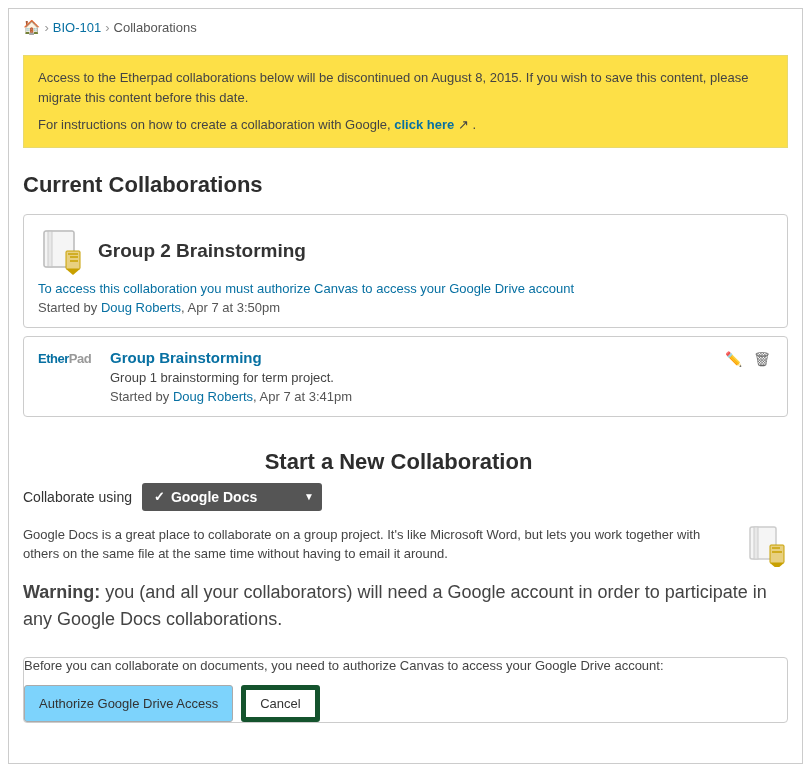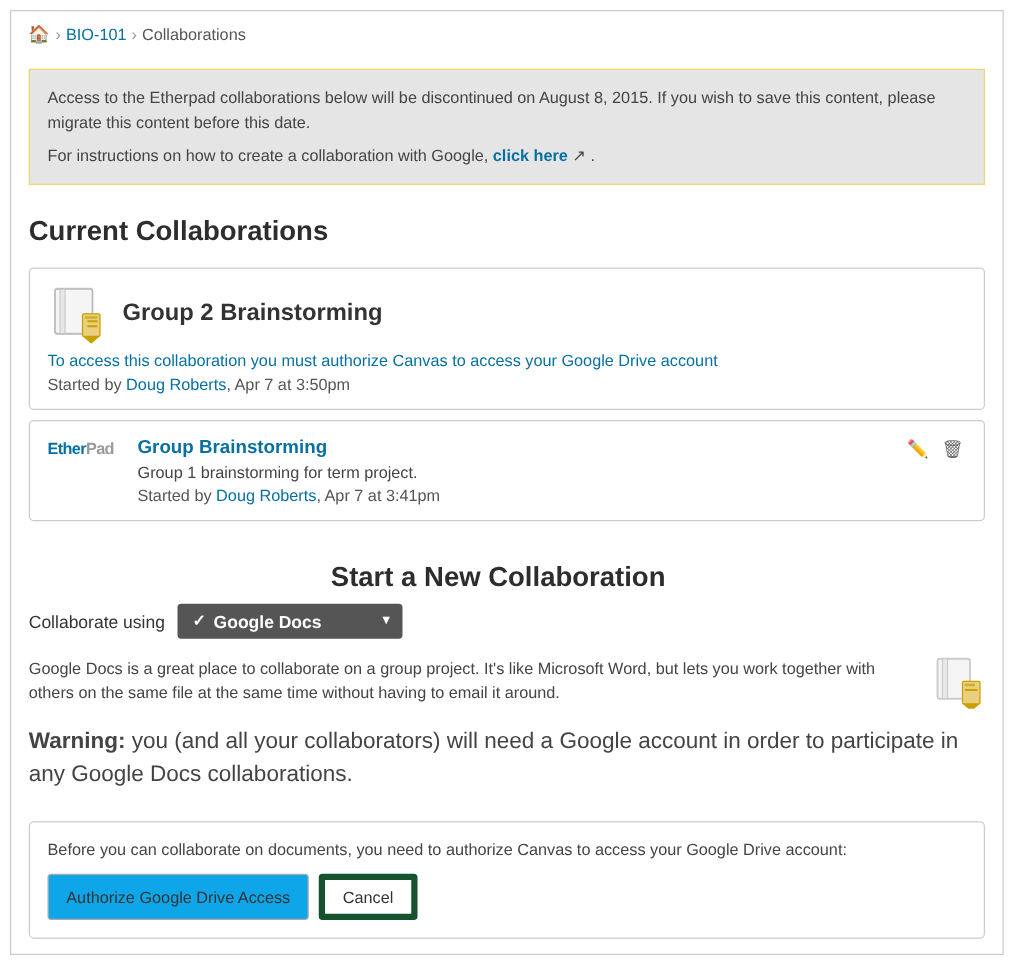--- a/index.html
+++ b/index.html
@@ -25,21 +25,21 @@
       align-items: center;
       gap: 4px;
       color: #555;
     }
     .breadcrumb a {
       color: #0770a2;
       text-decoration: none;
     }
     .breadcrumb .sep { color: #999; }
     .notice-box {
-      background: #e5e5e5;
+      background: #fde047;
       border: 1px solid #e8d96e;
       margin: 10px 14px;
       padding: 12px 14px;
       font-size: 13px;
       line-height: 1.5;
       color: #444;
     }
     .notice-box .click-here {
       color: #0770a2;
       font-weight: bold;
@@ -197,34 +197,34 @@
     .warning-text {
       font-size: 18px;
       color: #444;
       line-height: 1.5;
       margin-bottom: 14px;
     }
     .warning-text strong { font-weight: bold; }
     .authorize-box {
       border: 1px solid #ccc;
       border-radius: 4px;
-      padding: 14px;
+      padding: 0;
       margin-top: 24px;
     }
     .authorize-box p {
       font-size: 13px;
       color: #444;
       margin-bottom: 12px;
     }
     .authorize-buttons {
       display: flex;
       gap: 8px;
     }
     .btn-authorize {
-      background: #0ea5e9;
+      background: #7dd3fc;
       border: 1px solid #aaa;
       border-radius: 3px;
       padding: 6px 14px;
       font-size: 13px;
       cursor: pointer;
       color: #333;
     }
     .btn-cancel {
       background: #fff;
       border: 5px solid #14532d;

